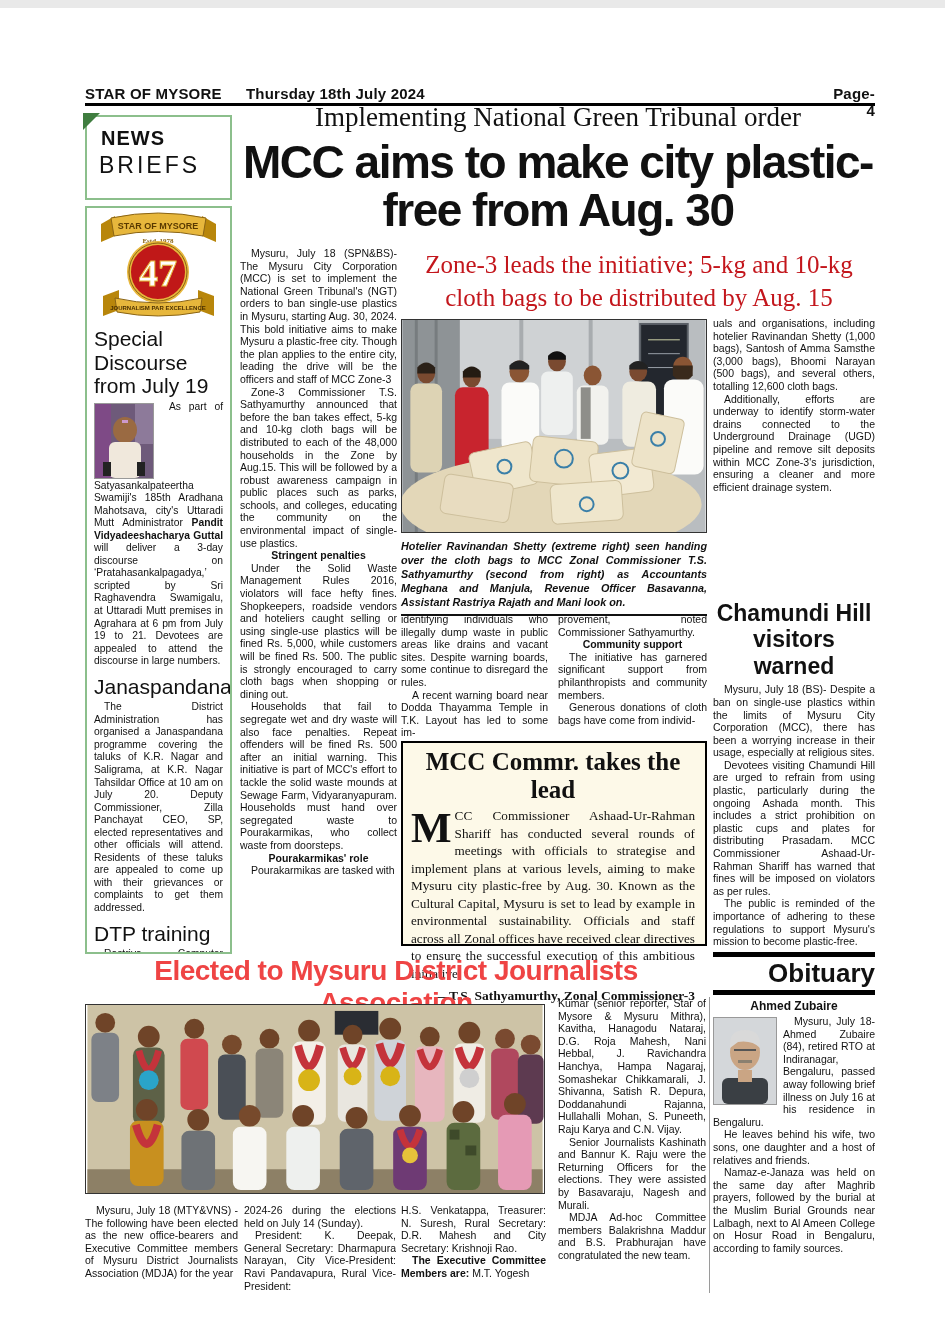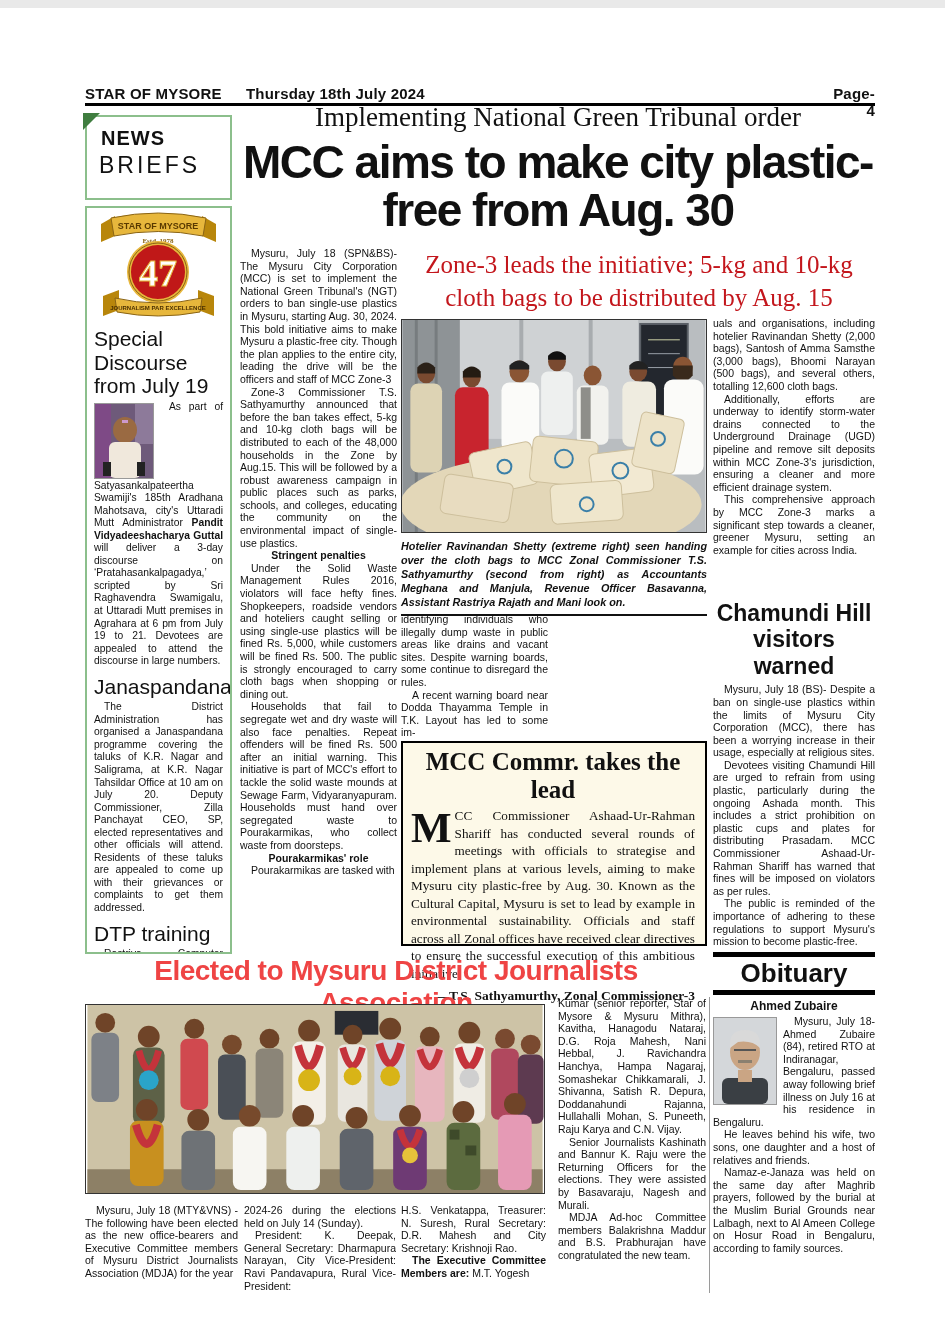--- a/index.html
+++ b/index.html
@@ -40,21 +40,21 @@
   .leadbox-title{font-family:"Liberation Serif",serif;font-weight:bold;font-size:25px;text-align:center;margin:0 0 3px 0;}
   .leadbox-body{font-family:"Liberation Serif",serif;font-size:13.2px;line-height:1.33;text-align:justify;margin:0;}
   .dropcap{float:left;font-size:43px;line-height:0.82;font-weight:bold;padding:3px 3px 0 0;font-family:"Liberation Serif",serif;}
   .leadbox-sig{font-family:"Liberation Serif",serif;font-weight:bold;font-size:13.5px;text-align:right;margin-top:6px;}
 
   .section-head{font-weight:bold;font-size:23px;line-height:1.15;text-align:center;margin:0 0 4px 0;}
   .red-head{font-weight:bold;font-size:28px;letter-spacing:-0.5px;text-align:center;color:#ef4444;}
 
   
   .obit-bar{height:5px;background:#000;}
-  .obit-title{font-weight:bold;font-size:26px;text-align:center;margin:1px 0;}
+  .obit-title{font-weight:bold;font-size:26px;text-align:right;margin:1px 0;}
   .obit-name{font-weight:bold;font-size:12px;text-align:center;margin:4px 0 2px 0;}
   .obit-photo{float:left;width:62px;height:86px;margin:2px 6px 1px 0;border:1px solid #999;}
   .vline{width:1px;background:#9a9a9a;}
 </style>
 </head>
 <body>
 
 <div class="page">
 
   <div class="abs mast" style="left:85px;top:77px;">STAR OF MYSORE</div>
@@ -186,31 +186,36 @@
       <circle cx="258" cy="120" r="7" fill="none" stroke="#3a7fa8" stroke-width="2"></circle>
     </g>
   </svg>
 
   <div class="abs caption" style="left:401px;top:531px;width:306px;">Hotelier Ravinandan Shetty (extreme right) seen handing over the cloth bags to MCC Zonal Commissioner T.S. Sathyamurthy (second from right) as Accountants Meghana and Manjula, Revenue Officer Basavanna, Assistant Rastriya Rajath and Mani look on.</div>
 
   <div class="abs body-text" style="left:401px;top:605px;width:147px;height:125px;overflow:hidden;">
     <p>identifying individuals who illegally dump waste in public areas like drains and vacant sites. Despite warning boards, some continue to disregard the rules.</p>
     <p class="ind">A recent warning board near Dodda Thayamma Temple in T.K. Layout has led to some im-</p>
   </div>
+  <div class="abs body-text" style="left:558px;top:605px;width:149px;height:125px;overflow:hidden;">
+    <p>provement, noted Commissioner Sathyamurthy.</p>
+    <p class="colsub">Community support</p>
+    <p class="ind">The initiative has garnered significant support from philanthropists and community members.</p>
+    <p class="ind">Generous donations of cloth bags have come from individ-</p>
+  </div>
 
   <div class="abs leadbox" style="left:401px;top:733px;width:306px;height:205px;">
     <div class="leadbox-title">MCC Commr. takes the lead</div>
     <p class="leadbox-body"><span class="dropcap">M</span><span>CC Commissioner Ashaad-Ur-Rahman Shariff has conducted several rounds of meetings with officials to strategise and implement plans at various levels, aiming to make Mysuru city plastic-free by Aug. 30. Known as the Cultural Capital, Mysuru is set to lead by example in environmental sustainability. Officials and staff across all Zonal offices have received clear directives to ensure the successful execution of this ambitious initiative.</span></p>
     <div class="leadbox-sig">—T.S. Sathyamurthy, Zonal Commissioner-3</div>
   </div>
 
   <div class="abs body-text" style="left:713px;top:309px;width:162px;height:282px;overflow:hidden;">
-    <p>uals and organisations, including hotelier Ravinandan Shetty (2,000 bags), Santosh of Amma Samsthe (3,000 bags), Bhoomi Narayan (500 bags), and several others, totalling 12,600 cloth bags.</p>
+    <p>uals and organisations, including hotelier Ravinandan Shetty (1,000 bags), Santosh of Amma Samsthe (3,000 bags), Bhoomi Narayan (500 bags), and several others, totalling 12,600 cloth bags.</p>
     <p class="ind">Additionally, efforts are underway to identify storm-water drains connected to the Underground Drainage (UGD) pipeline and remove silt deposits within MCC Zone-3's jurisdiction, ensuring a cleaner and more efficient drainage system.</p>
-    <p class="ind">This comprehensive approach by MCC Zone-3 marks a significant step towards a cleaner, greener Mysuru, setting an example for cities across India.</p>
   </div>
 
   <div class="abs" style="left:713px;top:592px;width:162px;height:350px;overflow:hidden;">
     <div class="section-head">Chamundi Hill visitors warned</div>
     <div class="body-text">
       <p class="ind">Mysuru, July 18 (BS)- Despite a ban on single-use plastics within the limits of Mysuru City Corporation (MCC), there has been a worrying increase in their usage, especially at religious sites.</p>
       <p class="ind">Devotees visiting Chamundi Hill are urged to refrain from using plastic, particularly during the ongoing Ashada month. This includes a strict prohibition on plastic cups and plates for distributing Prasadam. MCC Commissioner Ashaad-Ur-Rahman Shariff has warned that fines will be imposed on violators as per rules.</p>
       <p class="ind">The public is reminded of the importance of adhering to these regulations to support Mysuru's mission to become plastic-free.</p>
     </div>
   </div>

